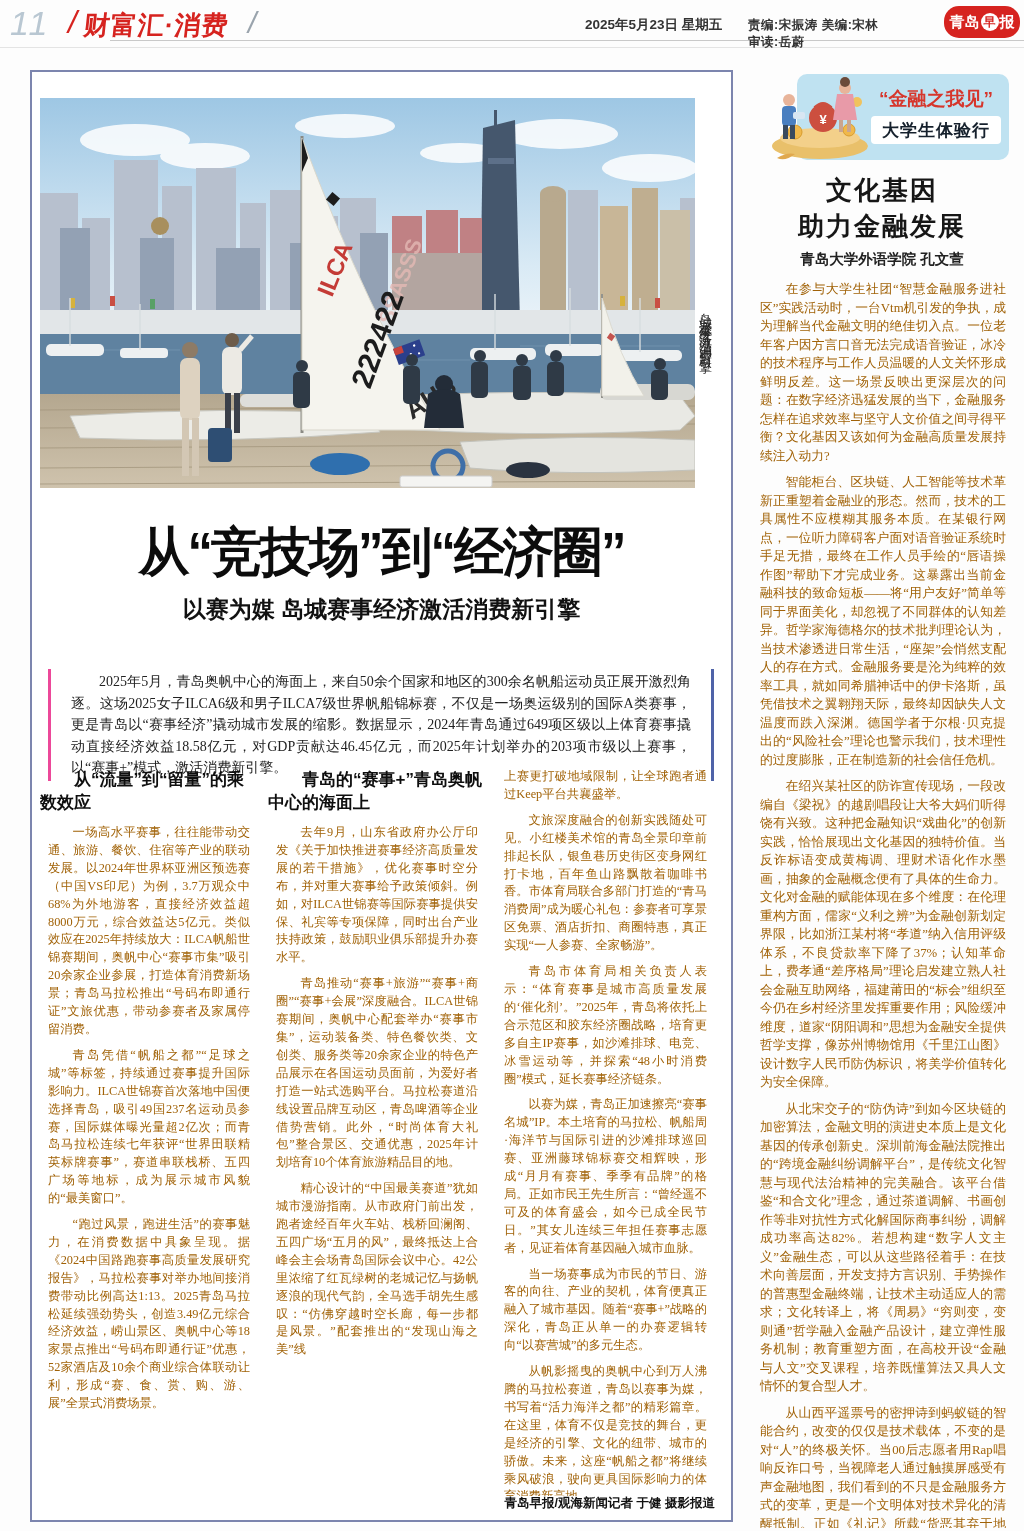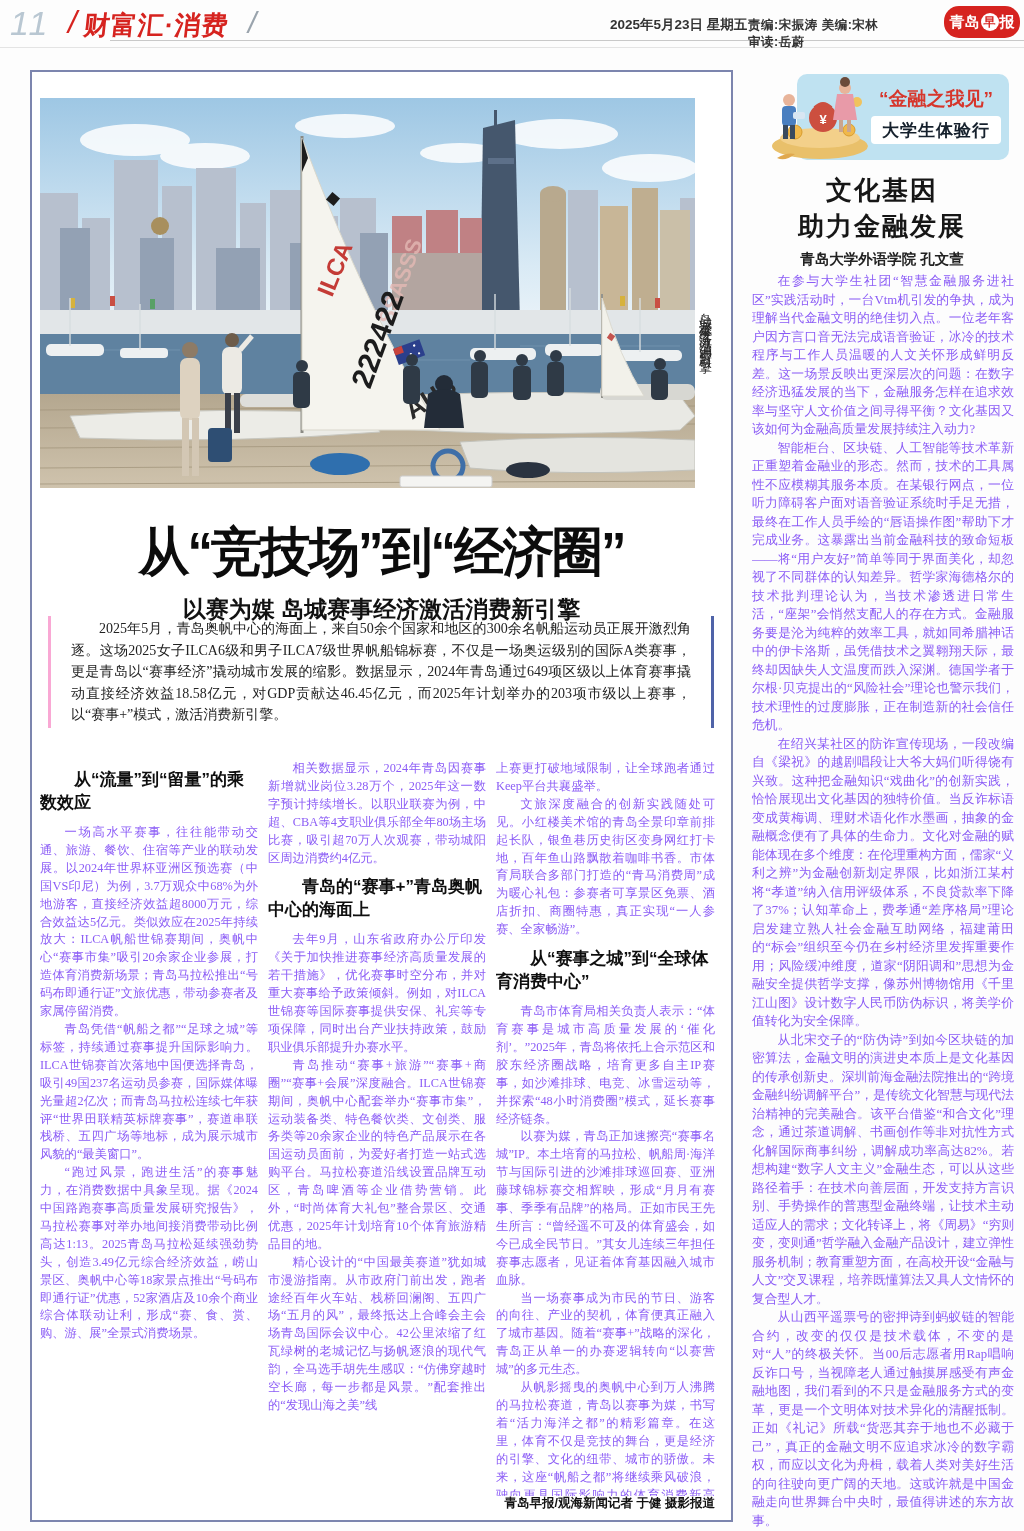--- a/index.html
+++ b/index.html
@@ -9,50 +9,50 @@
   .hdr{position:absolute;left:0;top:0;width:893px;height:48px;}
   .hdr-num{position:absolute;left:10px;top:4px;font-family:"Liberation Sans",sans-serif;
            font-size:34px;font-weight:300;color:#b9c7d2;font-style:italic;letter-spacing:2px;}
   .hdr-slash1{position:absolute;left:68px;top:4px;font-size:32px;color:#d6231f;font-style:italic;font-family:"Liberation Sans",sans-serif;}
   .hdr-section{position:absolute;left:84px;top:8px;font-family:"Liberation Sans",sans-serif;
                font-size:26px;font-weight:900;color:#d6231f;transform:skewX(-6deg);letter-spacing:1px;}
   .hdr-slash2{position:absolute;left:248px;top:6px;font-size:30px;color:#9aa4ad;font-style:italic;font-family:"Liberation Sans",sans-serif;}
   .hdr-rule{position:absolute;left:110px;top:40px;width:914px;height:0;border-top:1px solid #c9c9c9;}
   .hdr-rule2{position:absolute;left:0;top:47px;width:1024px;height:0;border-top:1px solid #e4e4e4;}
   .hdr-date{position:absolute;left:585px;top:16px;font-size:13.5px;font-weight:bold;color:#333;
-            font-family:"Liberation Sans",sans-serif;margin-left:25px;}
+            font-family:"Liberation Sans",sans-serif;}
   .hdr-editors{position:absolute;left:748px;top:17px;font-size:12.5px;font-weight:bold;color:#333;
             font-family:"Liberation Sans",sans-serif;letter-spacing:.5px;}
   .logo{position:absolute;left:944px;top:6px;width:76px;height:32px;background:#d6231f;border-radius:15px;
         display:flex;align-items:center;justify-content:center;gap:1px;}
   .logo span{color:#fff;font-weight:900;font-size:15px;font-family:"Liberation Sans",sans-serif;}
   .logo .circ{width:18px;height:18px;border-radius:50%;background:#fff;color:#d6231f;display:flex;
         align-items:center;justify-content:center;font-size:12px;}
   
   .mainbox{position:absolute;left:30px;top:70px;width:703px;height:1452px;border:2px solid #7c85ae;
            box-sizing:border-box;background:#fff;overflow:hidden;}
   .photo{position:absolute;left:8px;top:26px;width:655px;height:390px;overflow:hidden;background:#cfe2ef;}
   .photo-caption{position:absolute;left:664px;top:230px;height:300px;writing-mode:vertical-rl;
            font-size:13px;letter-spacing:4px;color:#222;}
   .headline{position:absolute;left:0;top:446px;width:699px;text-align:center;
            font-family:"Liberation Sans",sans-serif;font-weight:900;font-size:51px;color:#0c0c0c;
            letter-spacing:-2px;transform:scaleY(1.04);}
   .subhead{position:absolute;left:0;top:522px;width:699px;text-align:center;
            font-family:"Liberation Sans",sans-serif;font-weight:700;font-size:23px;color:#111;}
-  .lead{position:absolute;left:16px;top:544px;width:666px;box-sizing:border-box;
-        border-left:3px solid #f9a8d4;border-right:3px solid #4f63a8;padding:2px 20px;
+  .lead{position:absolute;left:16px;top:597px;width:666px;box-sizing:border-box;
+        border-left:3px solid #ec4899;border-right:3px solid #4f63a8;padding:2px 20px;
         font-size:14px;line-height:21.5px;text-align:justify;text-indent:2em;color:#222;}
   .cols{position:absolute;left:0;top:688px;width:699px;height:736px;}
   .col{position:absolute;top:0;height:736px;overflow:hidden;}
   .col1{left:8px;width:218px;}
   .col2{left:236px;width:218px;}
   .col3{left:464px;width:219px;}
   .colsub{font-family:"Liberation Sans",sans-serif;font-weight:800;font-size:17px;line-height:23px;
           color:#0e0e0e;text-indent:2em;margin:8px 0 10px 0;}
-  .p{font-size:12.3px;line-height:17.9px;text-align:justify;text-indent:2em;margin:0;color:#8b5cf6;}
+  .p{font-size:12.3px;line-height:17.9px;text-align:justify;text-indent:2em;margin:8px;color:#a16207;}
   .p.cont{text-indent:0;}
   .credit{position:absolute;left:464px;top:1423px;width:219px;text-align:right;
           font-family:"Liberation Sans",sans-serif;font-weight:700;font-size:12.5px;color:#111;}
   
   .side{position:absolute;left:748px;top:60px;width:268px;height:1471px;}
   .banner{position:absolute;left:17px;top:10px;width:245px;height:94px;}
   .banner-box{position:absolute;left:32px;top:4px;width:212px;height:86px;background:#bfe2f1;border-radius:10px;}
   .banner-quote{position:absolute;left:98px;top:16px;width:146px;text-align:center;
         font-family:"Liberation Sans",sans-serif;font-weight:900;font-size:19px;color:#d6362c;}
   .banner-pill{position:absolute;left:106px;top:46px;width:130px;height:28px;background:#fff;border-radius:4px;
@@ -281,30 +281,28 @@
     <div class="lead">2025年5月，青岛奥帆中心的海面上，来自50余个国家和地区的300余名帆船运动员正展开激烈角逐。这场2025女子ILCA6级和男子ILCA7级世界帆船锦标赛，不仅是一场奥运级别的国际A类赛事，更是青岛以“赛事经济”撬动城市发展的缩影。数据显示，2024年青岛通过649项区级以上体育赛事撬动直接经济效益18.58亿元，对GDP贡献达46.45亿元，而2025年计划举办的203项市级以上赛事，以“赛事+”模式，激活消费新引擎。</div>
 
     <div class="cols">
       <div class="col col1">
         <div class="colsub">从“流量”到“留量”的乘数效应</div>
         <p class="p">一场高水平赛事，往往能带动交通、旅游、餐饮、住宿等产业的联动发展。以2024年世界杯亚洲区预选赛（中国VS印尼）为例，3.7万观众中68%为外地游客，直接经济效益超8000万元，综合效益达5亿元。类似效应在2025年持续放大：ILCA帆船世锦赛期间，奥帆中心“赛事市集”吸引20余家企业参展，打造体育消费新场景；青岛马拉松推出“号码布即通行证”文旅优惠，带动参赛者及家属停留消费。</p>
         <p class="p">青岛凭借“帆船之都”“足球之城”等标签，持续通过赛事提升国际影响力。ILCA世锦赛首次落地中国便选择青岛，吸引49国237名运动员参赛，国际媒体曝光量超2亿次；而青岛马拉松连续七年获评“世界田联精英标牌赛事”，赛道串联栈桥、五四广场等地标，成为展示城市风貌的“最美窗口”。</p>
         <p class="p">“跑过风景，跑进生活”的赛事魅力，在消费数据中具象呈现。据《2024中国路跑赛事高质量发展研究报告》，马拉松赛事对举办地间接消费带动比例高达1:13。2025青岛马拉松延续强劲势头，创造3.49亿元综合经济效益，崂山景区、奥帆中心等18家景点推出“号码布即通行证”优惠，52家酒店及10余个商业综合体联动让利，形成“赛、食、赏、购、游、展”全景式消费场景。</p>
       </div>
       <div class="col col2">
-        <p class="p">相关数据显示，2024年青岛因赛事新增就业岗位3.28万个，2025年这一数字预计持续增长。以职业联赛为例，中超、CBA等4支职业俱乐部全年80场主场比赛，吸引超70万人次观赛，带动城阳区周边消费约4亿元。</p>
         <div class="colsub">青岛的“赛事+”青岛奥帆中心的海面上</div>
         <p class="p">去年9月，山东省政府办公厅印发《关于加快推进赛事经济高质量发展的若干措施》，优化赛事时空分布，并对重大赛事给予政策倾斜。例如，对ILCA世锦赛等国际赛事提供安保、礼宾等专项保障，同时出台产业扶持政策，鼓励职业俱乐部提升办赛水平。</p>
         <p class="p">青岛推动“赛事+旅游”“赛事+商圈”“赛事+会展”深度融合。ILCA世锦赛期间，奥帆中心配套举办“赛事市集”，运动装备类、特色餐饮类、文创类、服务类等20余家企业的特色产品展示在各国运动员面前，为爱好者打造一站式选购平台。马拉松赛道沿线设置品牌互动区，青岛啤酒等企业借势营销。此外，“时尚体育大礼包”整合景区、交通优惠，2025年计划培育10个体育旅游精品目的地。</p>
         <p class="p">精心设计的“中国最美赛道”犹如城市漫游指南。从市政府门前出发，跑者途经百年火车站、栈桥回澜阁、五四广场“五月的风”，最终抵达上合峰会主会场青岛国际会议中心。42公里浓缩了红瓦绿树的老城记忆与扬帆逐浪的现代气韵，全马选手胡先生感叹：“仿佛穿越时空长廊，每一步都是风景。”配套推出的“发现山海之美”线</p>
       </div>
       <div class="col col3">
         <p class="p cont">上赛更打破地域限制，让全球跑者通过Keep平台共襄盛举。</p>
         <p class="p">文旅深度融合的创新实践随处可见。小红楼美术馆的青岛全景印章前排起长队，银鱼巷历史街区变身网红打卡地，百年鱼山路飘散着咖啡书香。市体育局联合多部门打造的“青马消费周”成为暖心礼包：参赛者可享景区免票、酒店折扣、商圈特惠，真正实现“一人参赛、全家畅游”。</p>
-        <div class="colsub">从“赛事之城”到“全球体育消费中心”</div>
         <p class="p">青岛市体育局相关负责人表示：“体育赛事是城市高质量发展的‘催化剂’。”2025年，青岛将依托上合示范区和胶东经济圈战略，培育更多自主IP赛事，如沙滩排球、电竞、冰雪运动等，并探索“48小时消费圈”模式，延长赛事经济链条。</p>
         <p class="p">以赛为媒，青岛正加速擦亮“赛事名城”IP。本土培育的马拉松、帆船周·海洋节与国际引进的沙滩排球巡回赛、亚洲藤球锦标赛交相辉映，形成“月月有赛事、季季有品牌”的格局。正如市民王先生所言：“曾经遥不可及的体育盛会，如今已成全民节日。”其女儿连续三年担任赛事志愿者，见证着体育基因融入城市血脉。</p>
         <p class="p">当一场赛事成为市民的节日、游客的向往、产业的契机，体育便真正融入了城市基因。随着“赛事+”战略的深化，青岛正从单一的办赛逻辑转向“以赛营城”的多元生态。</p>
         <p class="p">从帆影摇曳的奥帆中心到万人沸腾的马拉松赛道，青岛以赛事为媒，书写着“活力海洋之都”的精彩篇章。在这里，体育不仅是竞技的舞台，更是经济的引擎、文化的纽带、城市的骄傲。未来，这座“帆船之都”将继续乘风破浪，驶向更具国际影响力的体育消费新高地。</p>
       </div>
     </div>
     <div class="credit">青岛早报/观海新闻记者 于健 摄影报道</div>
   </div>
 
   <div class="side">

